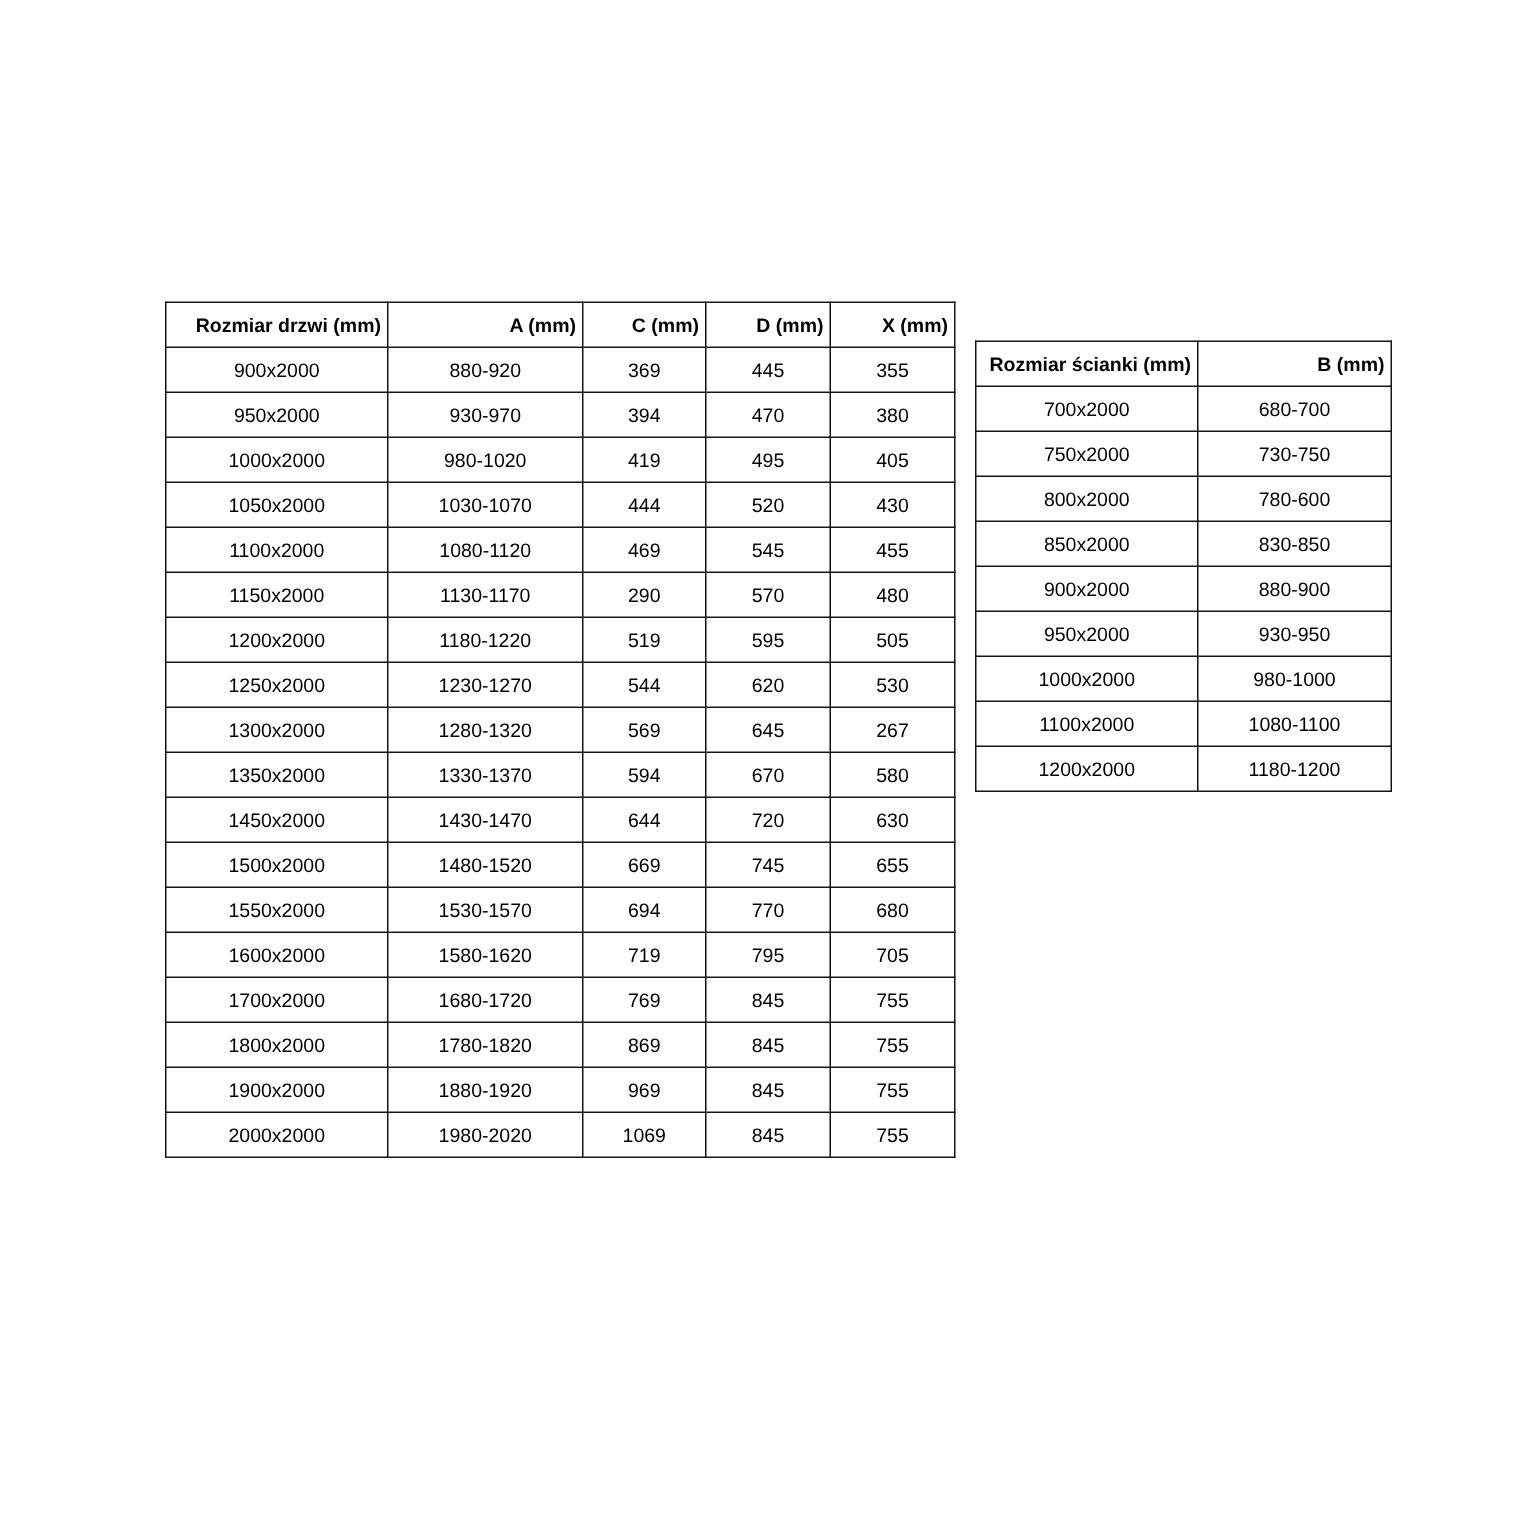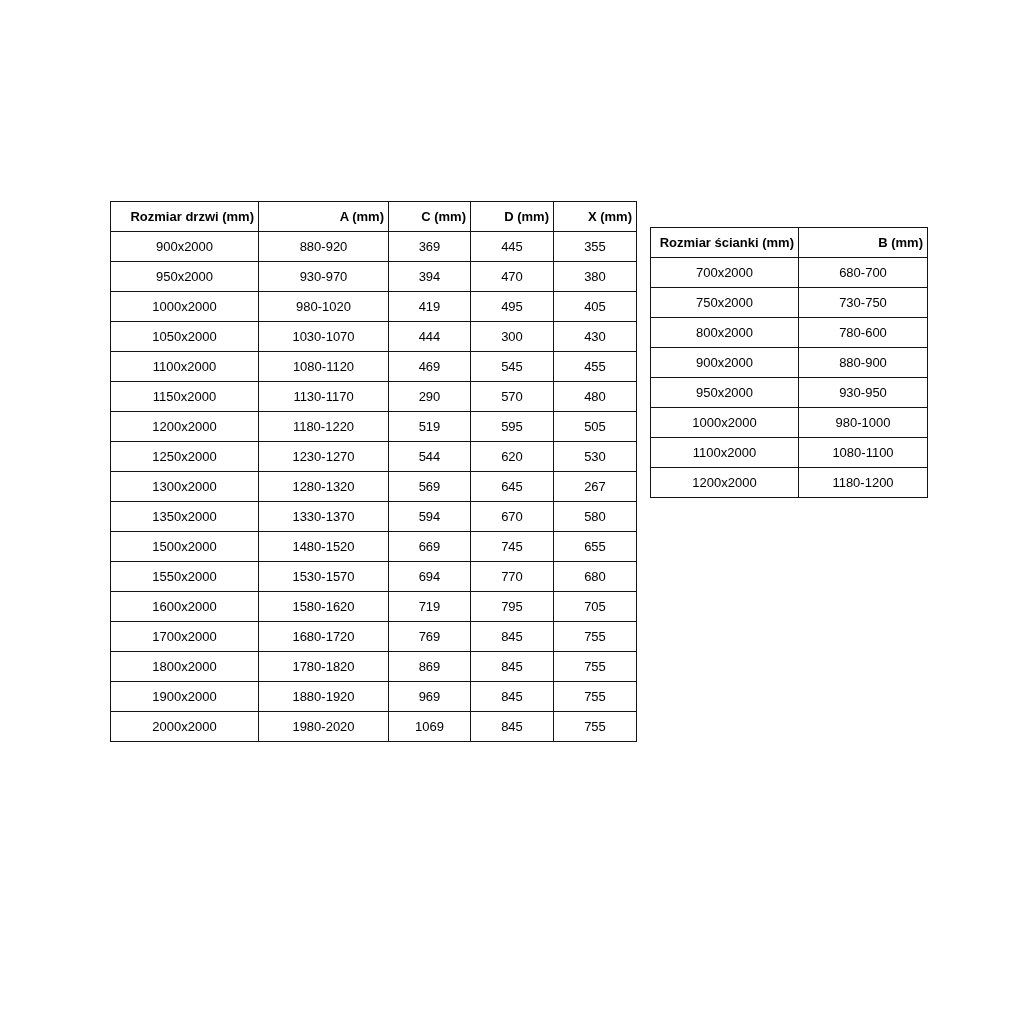--- a/index.html
+++ b/index.html
@@ -85,21 +85,21 @@
           <td>1000x2000</td>
           <td>980-1020</td>
           <td>419</td>
           <td>495</td>
           <td>405</td>
         </tr>
         <tr>
           <td>1050x2000</td>
           <td>1030-1070</td>
           <td>444</td>
-          <td>300</td>
+          <td>520</td>
           <td>430</td>
         </tr>
         <tr>
           <td>1100x2000</td>
           <td>1080-1120</td>
           <td>469</td>
           <td>545</td>
           <td>455</td>
         </tr>
         <tr>
@@ -131,20 +131,27 @@
           <td>267</td>
         </tr>
         <tr>
           <td>1350x2000</td>
           <td>1330-1370</td>
           <td>594</td>
           <td>670</td>
           <td>580</td>
         </tr>
         <tr>
+          <td>1450x2000</td>
+          <td>1430-1470</td>
+          <td>644</td>
+          <td>720</td>
+          <td>630</td>
+        </tr>
+        <tr>
           <td>1500x2000</td>
           <td>1480-1520</td>
           <td>669</td>
           <td>745</td>
           <td>655</td>
         </tr>
         <tr>
           <td>1550x2000</td>
           <td>1530-1570</td>
           <td>694</td>
@@ -202,20 +209,24 @@
         </tr>
         <tr>
           <td>750x2000</td>
           <td>730-750</td>
         </tr>
         <tr>
           <td>800x2000</td>
           <td>780-600</td>
         </tr>
         <tr>
+          <td>850x2000</td>
+          <td>830-850</td>
+        </tr>
+        <tr>
           <td>900x2000</td>
           <td>880-900</td>
         </tr>
         <tr>
           <td>950x2000</td>
           <td>930-950</td>
         </tr>
         <tr>
           <td>1000x2000</td>
           <td>980-1000</td>

